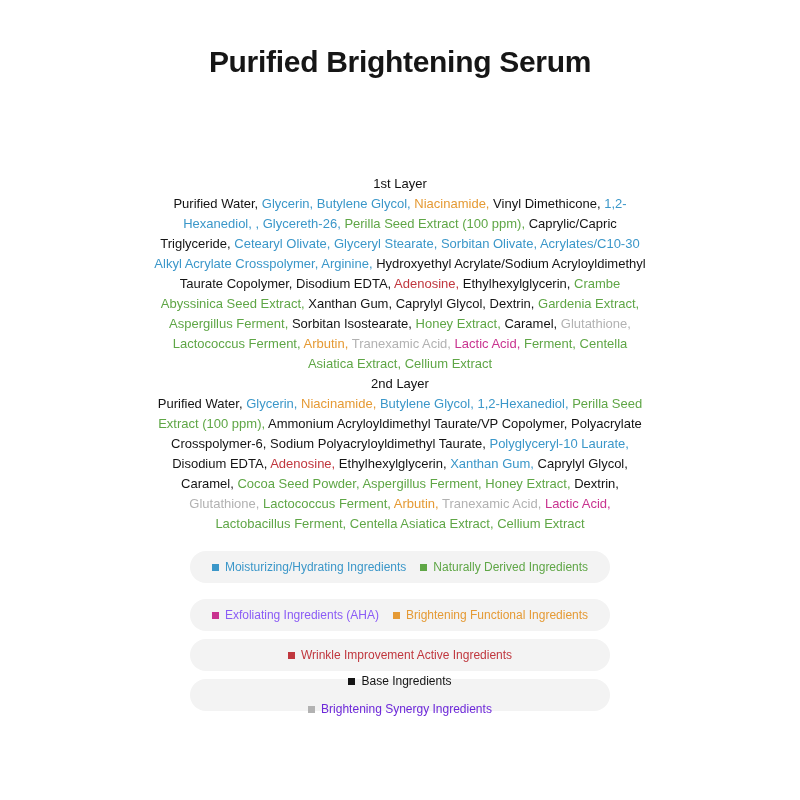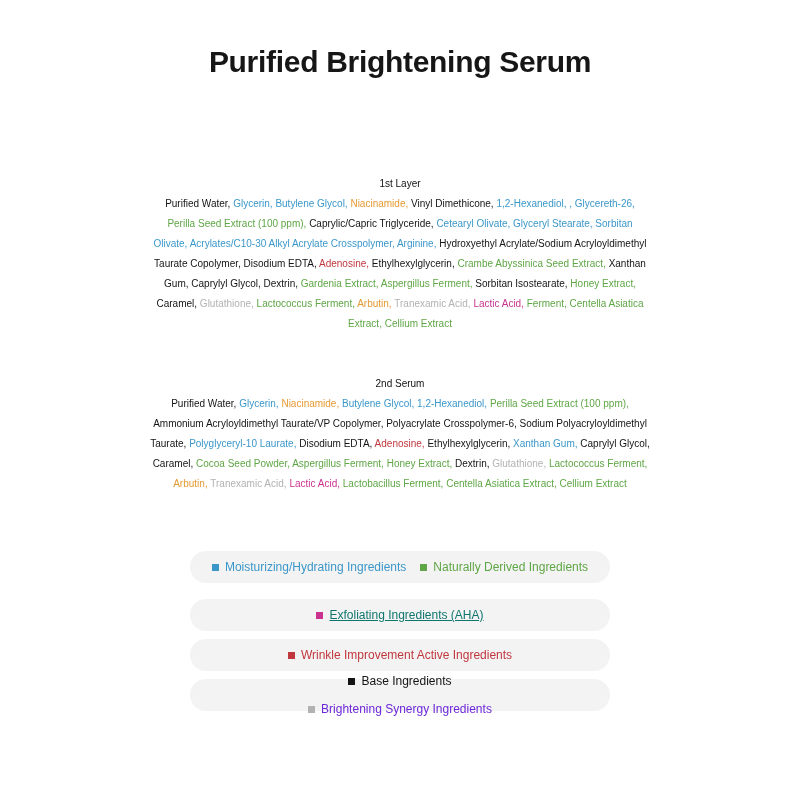--- a/index.html
+++ b/index.html
@@ -26,21 +26,21 @@
       line-height: 40px;
       color: #161616;
       letter-spacing: -0.3px;
     }
     .title div { margin: 0; }
     .layer {
       position: absolute;
       left: 150px;
       width: 500px;
       text-align: center;
-      font-size: 10px;
+      font-size: 13px;
       line-height: 20px;
     }
     .layer-1 { top: 174px; }
     .layer-2 { top: 374px; }
     .layer-heading {
       color: #111111;
       margin-bottom: 0px;
     }
     .ing { white-space: normal; }
 
@@ -78,38 +78,42 @@
 <div class="title">
   <div>Purified Brightening Serum</div>
 </div>
 
 <div class="layer layer-1">
   <div class="layer-heading">1st Layer</div>
   <div class="ingredients"><span class="ing" style="color: rgb(20, 20, 20);">Purified Water,</span> <span class="ing" style="color: rgb(59, 151, 201);">Glycerin,</span> <span class="ing" style="color: rgb(59, 151, 201);">Butylene Glycol,</span> <span class="ing" style="color: rgb(229, 154, 52);">Niacinamide,</span> <span class="ing" style="color: rgb(20, 20, 20);">Vinyl Dimethicone,</span> <span class="ing" style="color: rgb(59, 151, 201);">1,2-Hexanediol, ,</span> <span class="ing" style="color: rgb(59, 151, 201);">Glycereth-26,</span> <span class="ing" style="color: rgb(95, 166, 70);">Perilla Seed Extract (100 ppm),</span> <span class="ing" style="color: rgb(20, 20, 20);">Caprylic/Capric Triglyceride,</span> <span class="ing" style="color: rgb(59, 151, 201);">Cetearyl Olivate,</span> <span class="ing" style="color: rgb(59, 151, 201);">Glyceryl Stearate,</span> <span class="ing" style="color: rgb(59, 151, 201);">Sorbitan Olivate,</span> <span class="ing" style="color: rgb(59, 151, 201);">Acrylates/C10-30 Alkyl Acrylate Crosspolymer,</span> <span class="ing" style="color: rgb(59, 151, 201);">Arginine,</span> <span class="ing" style="color: rgb(20, 20, 20);">Hydroxyethyl Acrylate/Sodium Acryloyldimethyl Taurate Copolymer,</span> <span class="ing" style="color: rgb(20, 20, 20);">Disodium EDTA,</span> <span class="ing" style="color: rgb(192, 55, 62);">Adenosine,</span> <span class="ing" style="color: rgb(20, 20, 20);">Ethylhexylglycerin,</span> <span class="ing" style="color: rgb(95, 166, 70);">Crambe Abyssinica Seed Extract,</span> <span class="ing" style="color: rgb(20, 20, 20);">Xanthan Gum,</span> <span class="ing" style="color: rgb(20, 20, 20);">Caprylyl Glycol,</span> <span class="ing" style="color: rgb(20, 20, 20);">Dextrin,</span> <span class="ing" style="color: rgb(95, 166, 70);">Gardenia Extract,</span> <span class="ing" style="color: rgb(95, 166, 70);">Aspergillus Ferment,</span> <span class="ing" style="color: rgb(20, 20, 20);">Sorbitan Isostearate,</span> <span class="ing" style="color: rgb(95, 166, 70);">Honey Extract,</span> <span class="ing" style="color: rgb(20, 20, 20);">Caramel,</span> <span class="ing" style="color: rgb(178, 178, 178);">Glutathione,</span> <span class="ing" style="color: rgb(95, 166, 70);">Lactococcus Ferment,</span> <span class="ing" style="color: rgb(229, 154, 52);">Arbutin,</span> <span class="ing" style="color: rgb(178, 178, 178);">Tranexamic Acid,</span> <span class="ing" style="color: rgb(201, 51, 143);">Lactic Acid,</span> <span class="ing" style="color: rgb(95, 166, 70);">Ferment,</span> <span class="ing" style="color: rgb(95, 166, 70);">Centella Asiatica Extract,</span> <span class="ing" style="color: rgb(95, 166, 70);">Cellium Extract</span></div>
 </div>
 
 <div class="layer layer-2">
-  <div class="layer-heading">2nd Serum</div>
+  <div class="layer-heading">2nd Layer</div>
   <div class="ingredients"><span class="ing" style="color: rgb(20, 20, 20);">Purified Water,</span> <span class="ing" style="color: rgb(59, 151, 201);">Glycerin,</span> <span class="ing" style="color: rgb(229, 154, 52);">Niacinamide,</span> <span class="ing" style="color: rgb(59, 151, 201);">Butylene Glycol,</span> <span class="ing" style="color: rgb(59, 151, 201);">1,2-Hexanediol,</span> <span class="ing" style="color: rgb(95, 166, 70);">Perilla Seed Extract (100 ppm),</span> <span class="ing" style="color: rgb(20, 20, 20);">Ammonium Acryloyldimethyl Taurate/VP Copolymer,</span> <span class="ing" style="color: rgb(20, 20, 20);">Polyacrylate Crosspolymer-6,</span> <span class="ing" style="color: rgb(20, 20, 20);">Sodium Polyacryloyldimethyl Taurate,</span> <span class="ing" style="color: rgb(59, 151, 201);">Polyglyceryl-10 Laurate,</span> <span class="ing" style="color: rgb(20, 20, 20);">Disodium EDTA,</span> <span class="ing" style="color: rgb(192, 55, 62);">Adenosine,</span> <span class="ing" style="color: rgb(20, 20, 20);">Ethylhexylglycerin,</span> <span class="ing" style="color: rgb(59, 151, 201);">Xanthan Gum,</span> <span class="ing" style="color: rgb(20, 20, 20);">Caprylyl Glycol,</span> <span class="ing" style="color: rgb(20, 20, 20);">Caramel,</span> <span class="ing" style="color: rgb(95, 166, 70);">Cocoa Seed Powder,</span> <span class="ing" style="color: rgb(95, 166, 70);">Aspergillus Ferment,</span> <span class="ing" style="color: rgb(95, 166, 70);">Honey Extract,</span> <span class="ing" style="color: rgb(20, 20, 20);">Dextrin,</span> <span class="ing" style="color: rgb(178, 178, 178);">Glutathione,</span> <span class="ing" style="color: rgb(95, 166, 70);">Lactococcus Ferment,</span> <span class="ing" style="color: rgb(229, 154, 52);">Arbutin,</span> <span class="ing" style="color: rgb(178, 178, 178);">Tranexamic Acid,</span> <span class="ing" style="color: rgb(201, 51, 143);">Lactic Acid,</span> <span class="ing" style="color: rgb(95, 166, 70);">Lactobacillus Ferment,</span> <span class="ing" style="color: rgb(95, 166, 70);">Centella Asiatica Extract,</span> <span class="ing" style="color: rgb(95, 166, 70);">Cellium Extract</span></div>
 </div>
 
 <div class="legend-pill pill-1" style="background: rgb(243, 243, 243);">
     <div class="legend-item">
       <span class="legend-square" style="background: rgb(59, 151, 201);"></span>
       <span style="color: rgb(59, 151, 201);">Moisturizing/Hydrating Ingredients</span>
     </div>
     <div class="legend-item">
       <span class="legend-square" style="background: rgb(95, 166, 70);"></span>
       <span style="color: rgb(95, 166, 70);">Naturally Derived Ingredients</span>
     </div>
   </div>
 <div class="legend-pill pill-2" style="background: rgb(243, 243, 243);">
     <div class="legend-item">
       <span class="legend-square" style="background: rgb(201, 51, 143);"></span>
-      <span style="color: #0f766e; text-decoration: underline;">Exfoliating Ingredients (AHA)</span>
+      <span style="color: #8b5cf6;">Exfoliating Ingredients (AHA)</span>
+    </div>
+    <div class="legend-item">
+      <span class="legend-square" style="background: rgb(229, 154, 52);"></span>
+      <span style="color: rgb(229, 154, 52);">Brightening Functional Ingredients</span>
     </div>
   </div>
 <div class="legend-pill pill-3" style="background: rgb(243, 243, 243);">
     <div class="legend-item">
       <span class="legend-square" style="background: rgb(192, 55, 62);"></span>
       <span style="color: rgb(192, 55, 62); text-align: right;">Wrinkle Improvement Active Ingredients</span>
     </div>
   </div>
 <div class="legend-pill pill-4" style="background: rgb(243, 243, 243);">
     <div class="legend-item">

